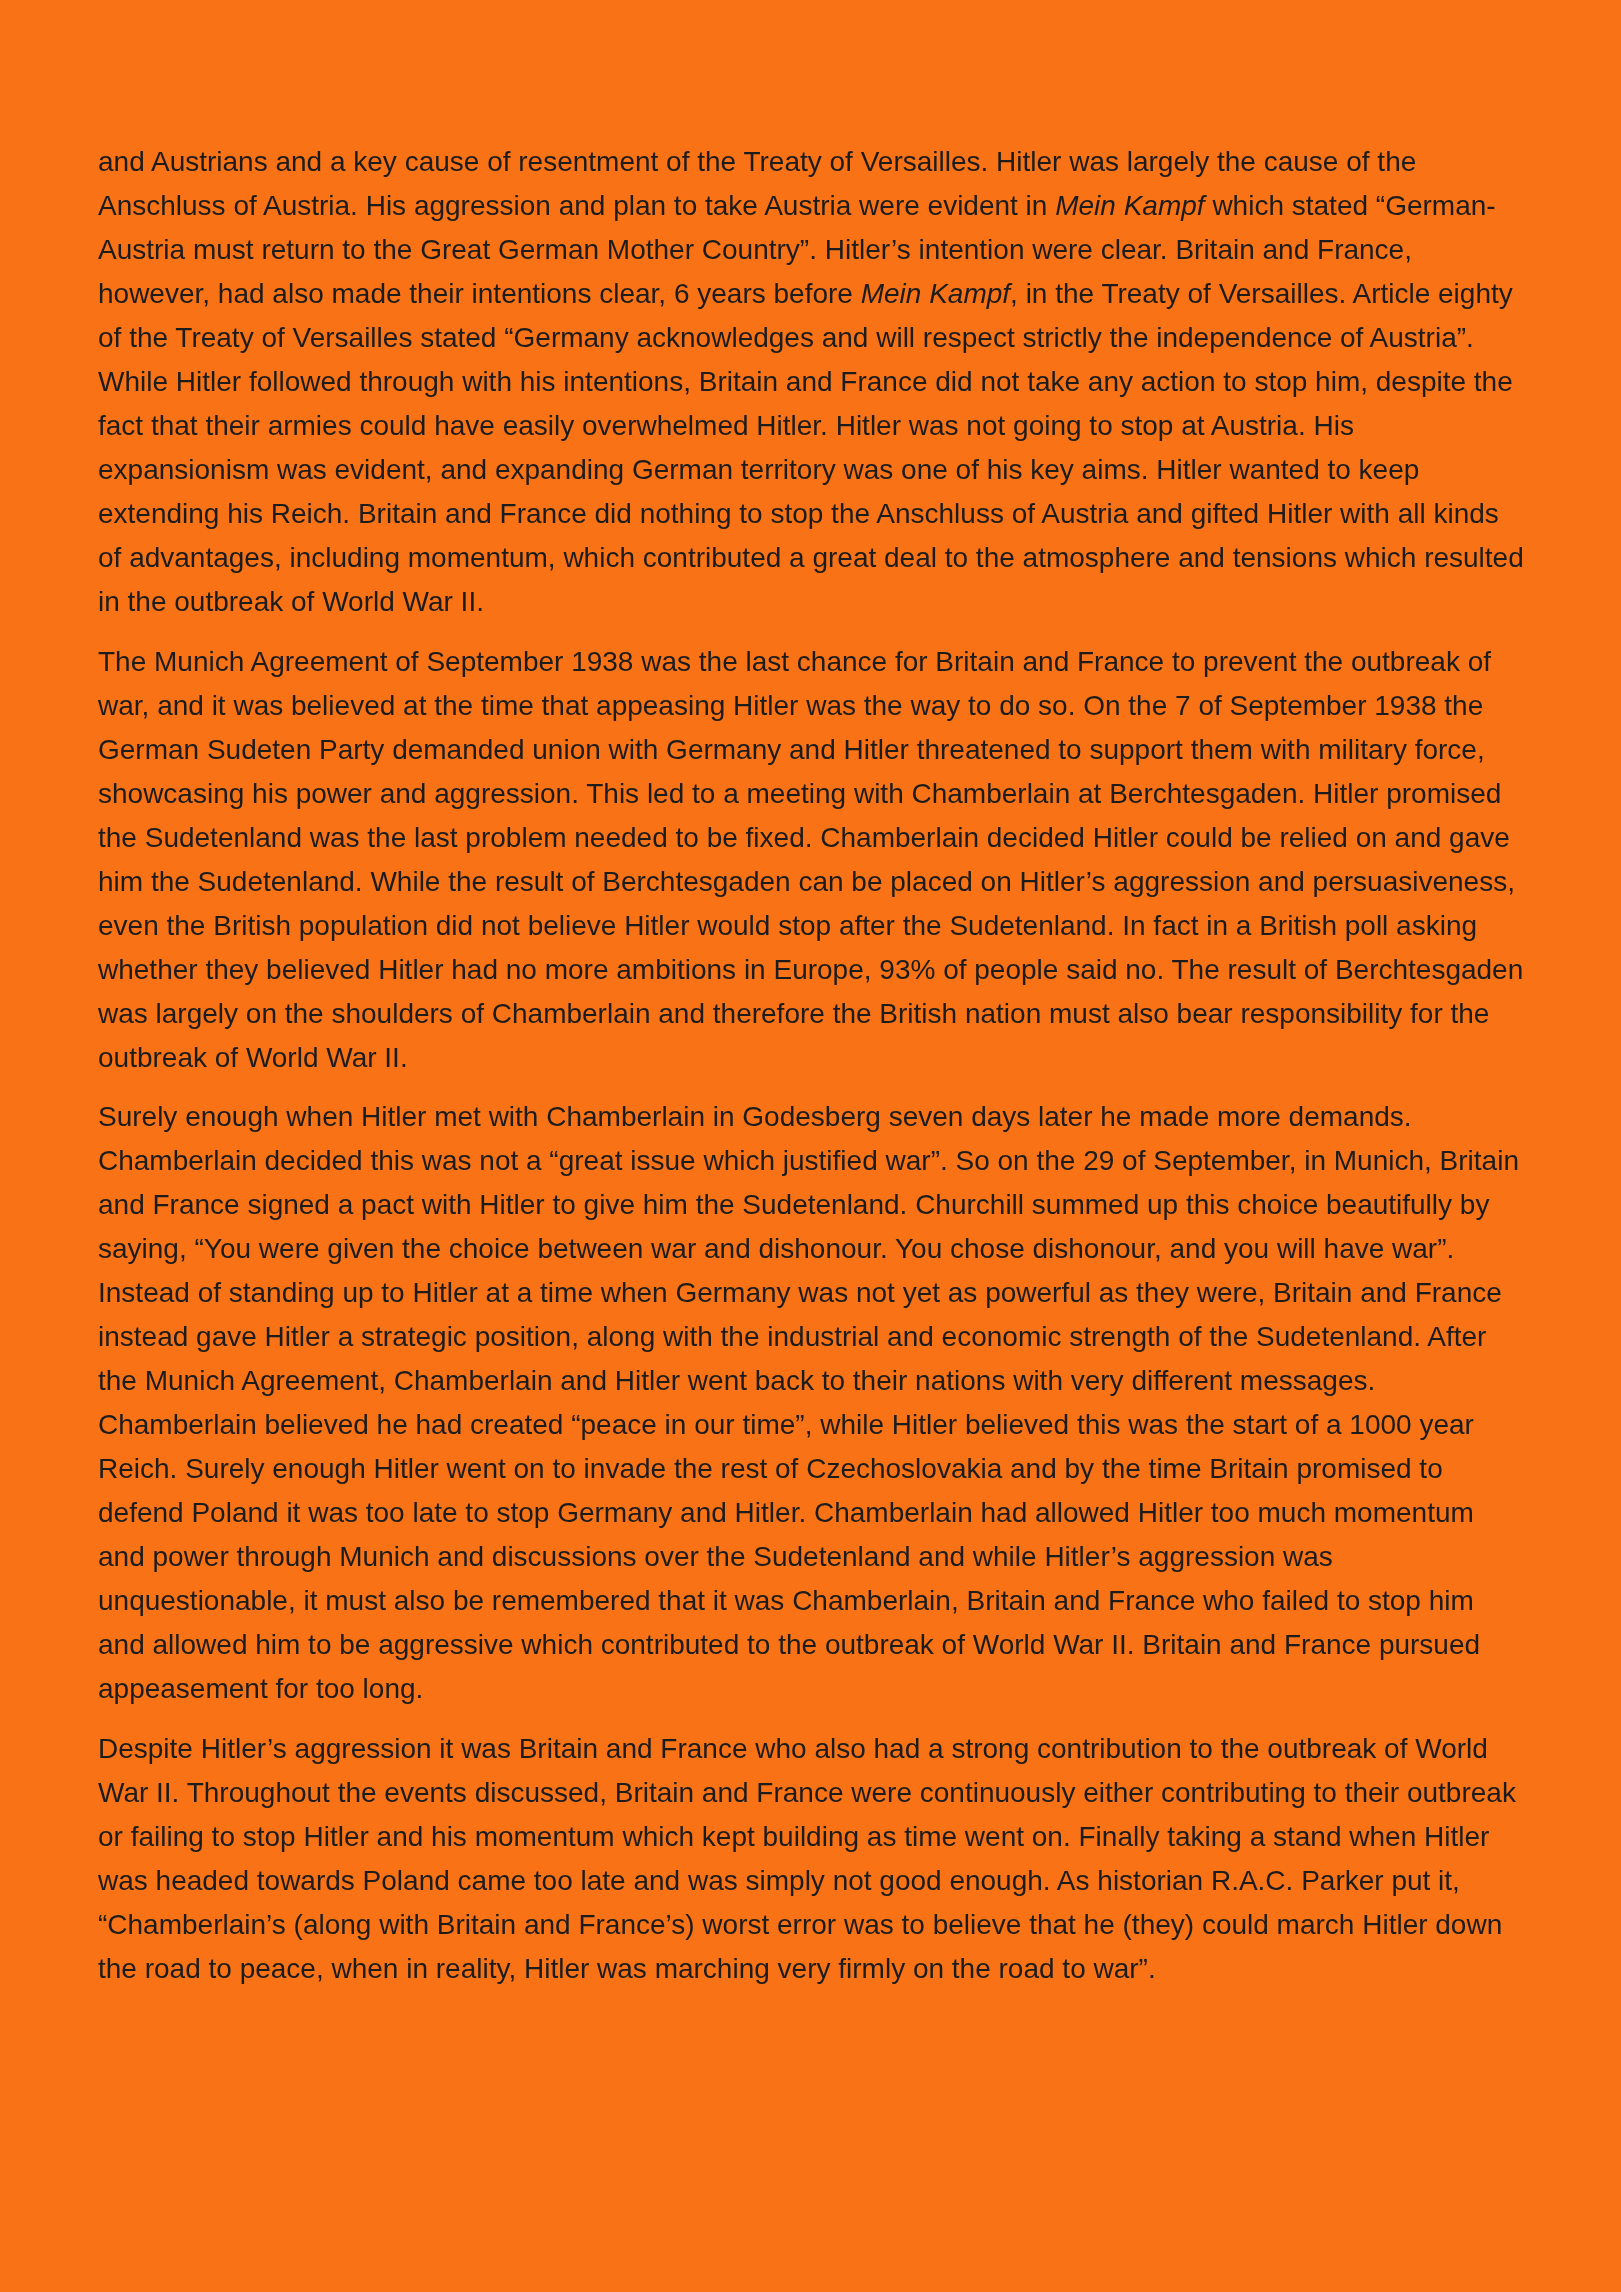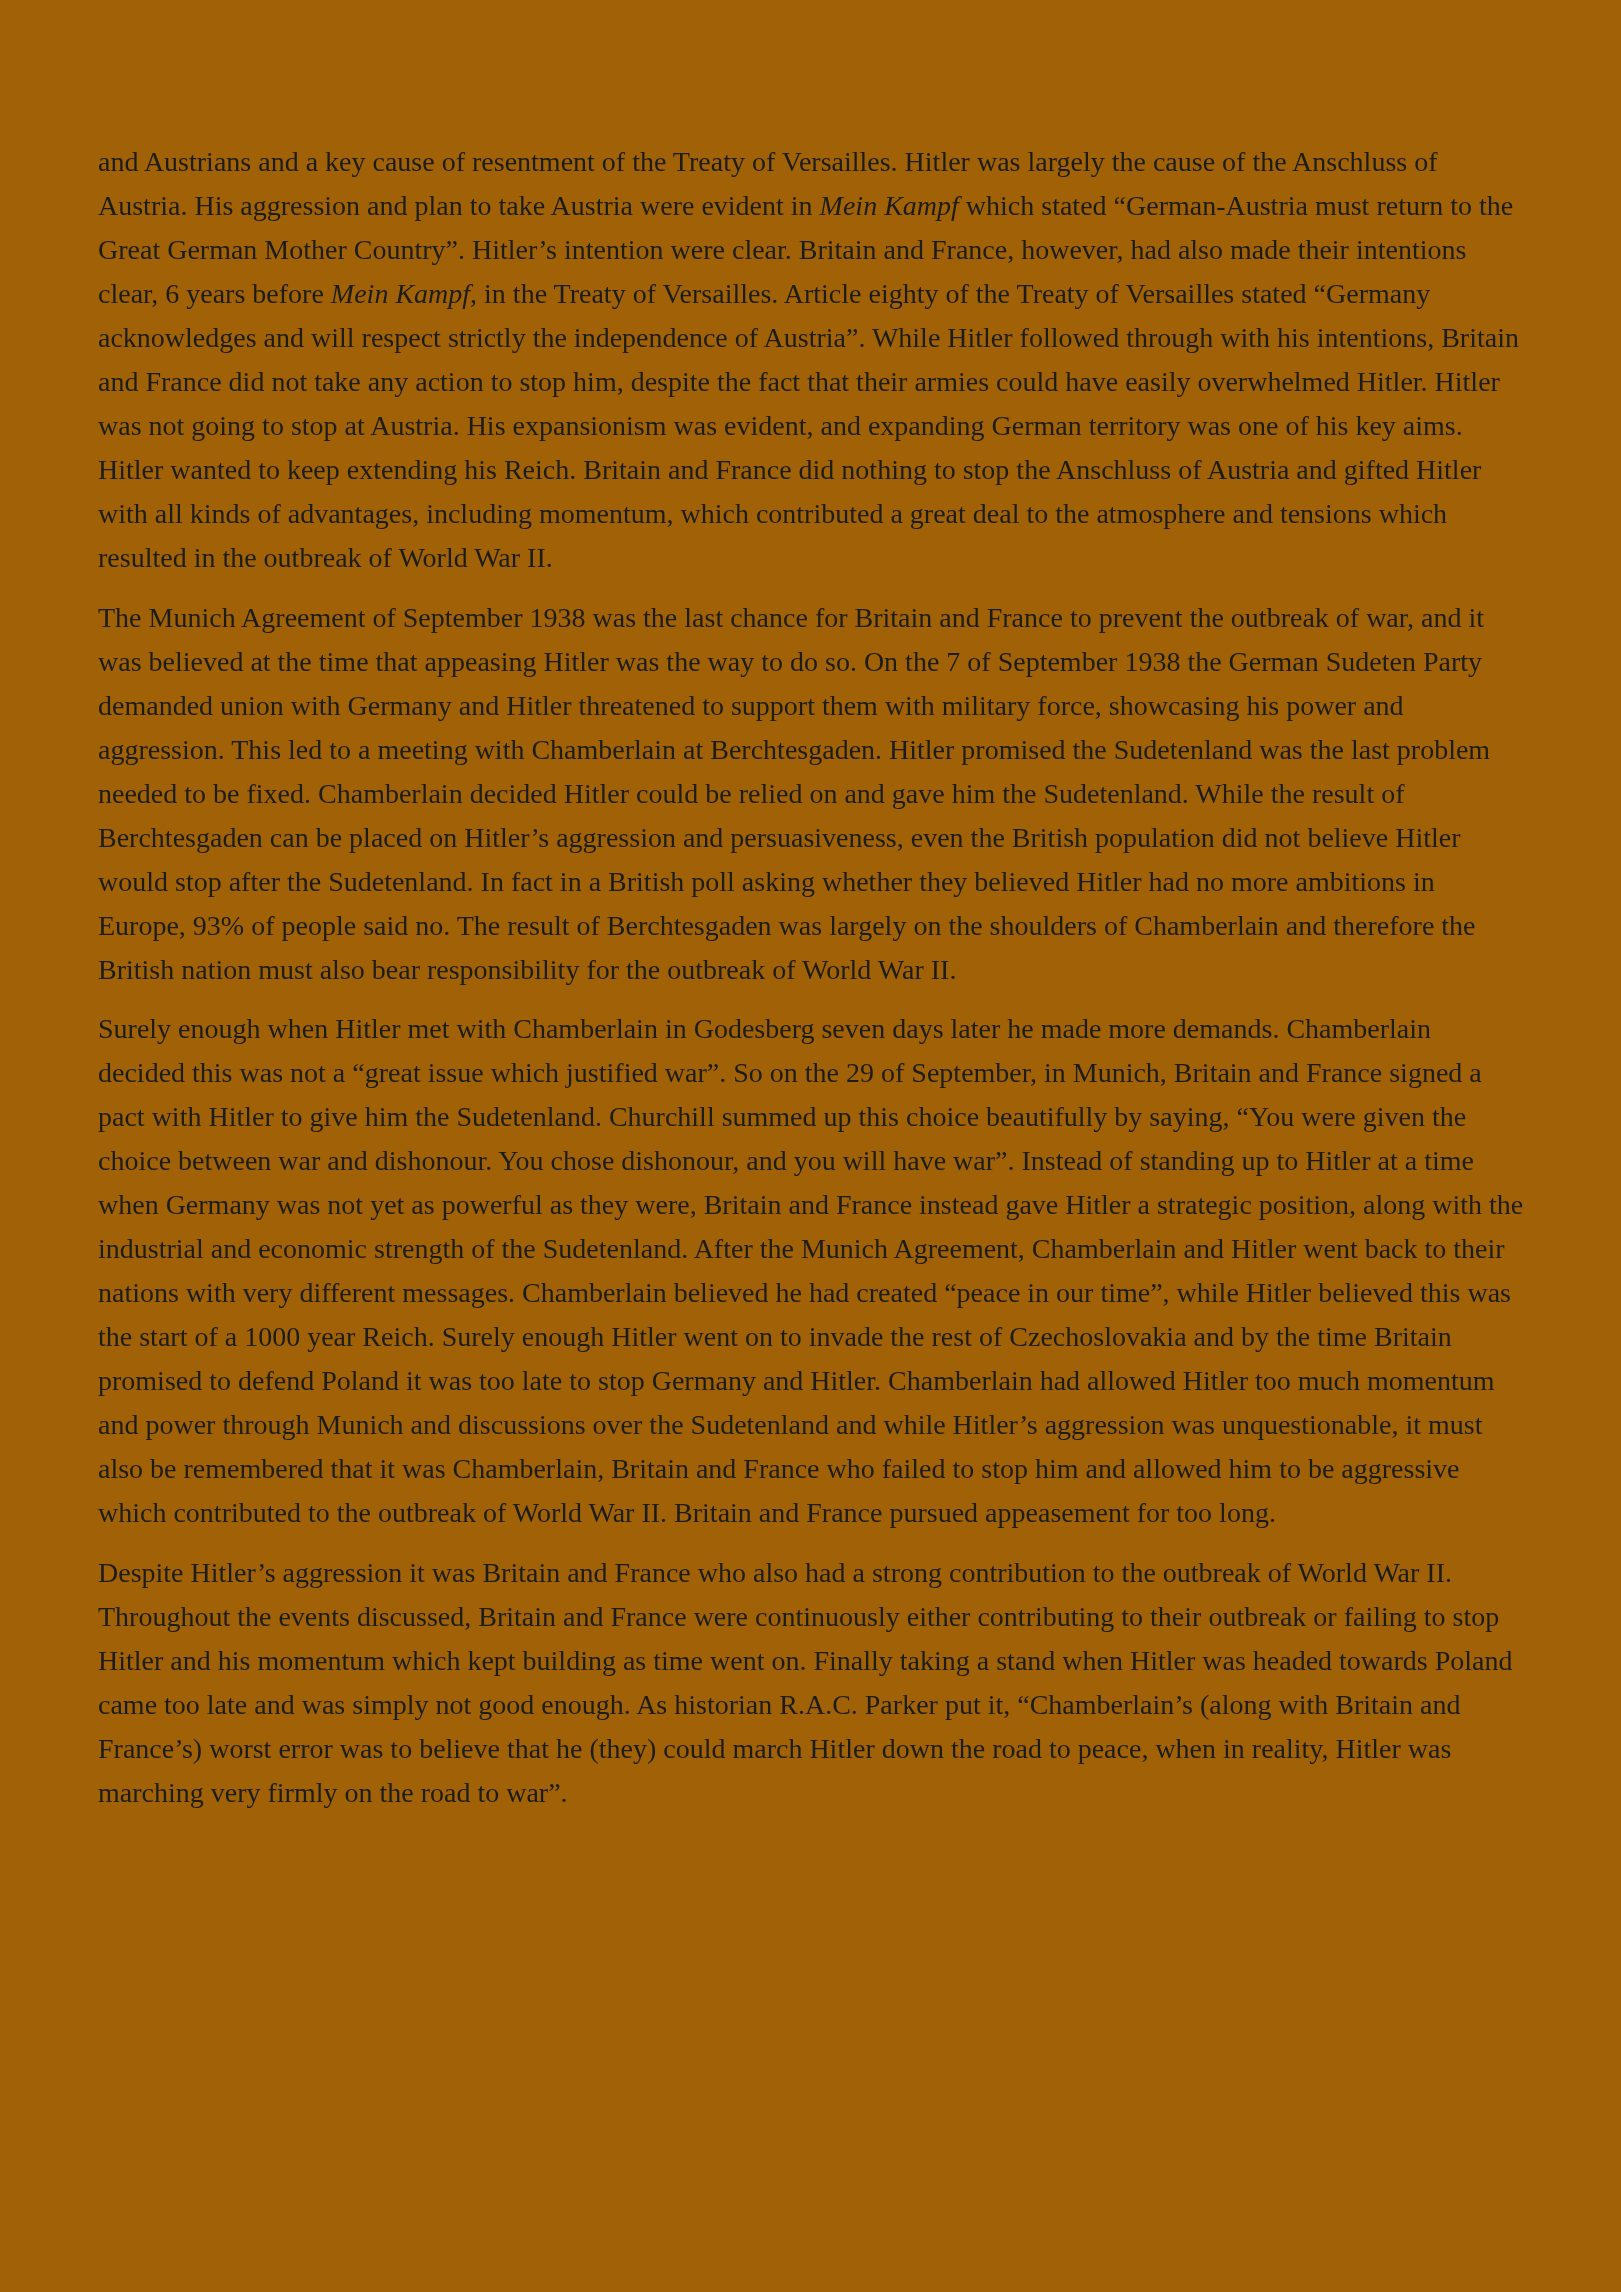--- a/index.html
+++ b/index.html
@@ -10,23 +10,22 @@
     width: 1621px;
     height: 2293px;
     background: #ffffff;
     font-family: "Liberation Sans", sans-serif;
   }
   .page {
     box-sizing: border-box;
     width: 1621px;
     height: 2293px;
     padding: 140px 96px 98px 98px;
-    background: #a16207;
+    background: #f97316;
     overflow: hidden;
-    font-family: Liberation Serif, serif;
   }
   .doc-body p {
     margin: 0 0 15.7px 0;
     font-size: 28px;
     line-height: 44px;
     color: #1c1c1c;
     text-align: left;
     font-weight: 400;
   }
   .doc-body em {

